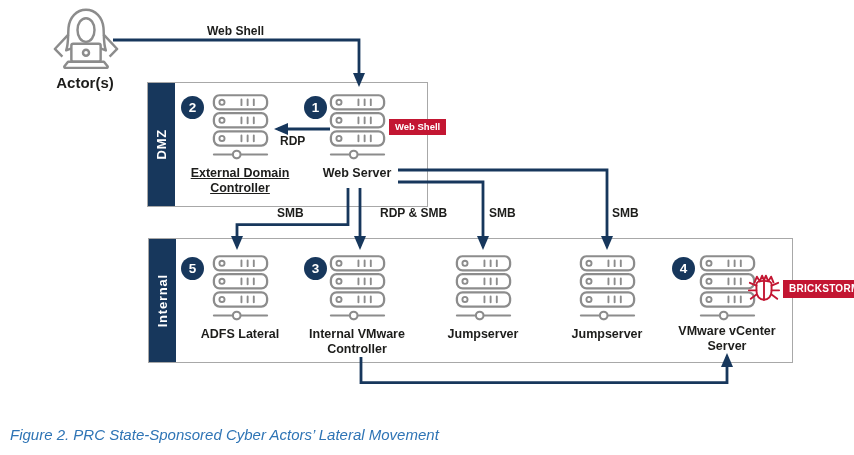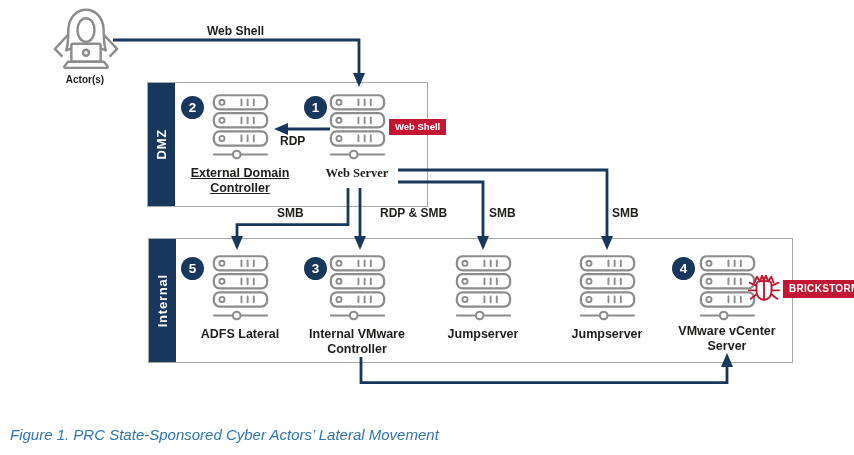--- a/index.html
+++ b/index.html
@@ -15,21 +15,21 @@
   .badge{position:absolute;width:23px;height:23px;border-radius:50%;background:#17375c;color:#fff;
          font-weight:bold;font-size:13.5px;display:flex;align-items:center;justify-content:center;z-index:3;}
   .node-label{position:absolute;width:150px;text-align:center;font-weight:bold;font-size:12.5px;line-height:1.18;
               color:#1d1d1b;white-space:pre-line;z-index:3;}
   .edge-label{position:absolute;font-weight:bold;font-size:12px;color:#1d1d1b;white-space:nowrap;z-index:5;}
   .tag{position:absolute;background:#c31632;color:#ffffff;font-weight:bold;z-index:6;line-height:1;}
   .tag.webshell{left:389px;top:119px;font-size:9.5px;padding:3px 6px;}
   .tag.brickstorm{left:783px;top:280px;font-size:10px;padding:4px 6px;letter-spacing:0.3px;}
   .wires{position:absolute;left:0;top:0;z-index:4;pointer-events:none;}
   .actor-icon{position:absolute;left:50px;top:6px;z-index:3;}
-  .actor-label{position:absolute;left:35px;top:74px;width:100px;text-align:center;font-weight:bold;font-size:10px;color:#1d1d1b;z-index:3;}
+  .actor-label{position:absolute;left:35px;top:74px;width:100px;text-align:center;font-weight:bold;font-size:15px;color:#1d1d1b;z-index:3;}
   .bug{position:absolute;left:747px;top:272px;z-index:6;}
   .caption{position:absolute;left:10px;top:426px;font-style:italic;font-size:15px;color:#2e74b5;z-index:3;}
 </style>
 </head>
 <body>
 
 <svg width="0" height="0" style="position:absolute" aria-hidden="true">
   <defs>
     <symbol id="sym-server" viewBox="0 0 60 69">
       <g fill="none" stroke="#8c8c8c" stroke-width="2.4">
@@ -115,21 +115,21 @@
 <svg class="stack" style="left:212px;top:94px;" width="57" height="66" viewBox="0 0 60 69">
     <use href="#sym-server" xlink:href="#sym-server"></use>
   </svg>
 <div class="node-label" style="left:165px;top:166px;text-decoration:underline;">External Domain
 Controller</div>
 
 <div class="badge" style="left:304px;top:96px;">1</div>
 <svg class="stack" style="left:329px;top:94px;" width="57" height="66" viewBox="0 0 60 69">
     <use href="#sym-server" xlink:href="#sym-server"></use>
   </svg>
-<div class="node-label" style="left:282px;top:166px;font-family:Liberation Serif, serif;">Web Server</div>
+<div class="node-label" style="left:282px;top:166px;">Web Server</div>
 <div class="tag webshell">Web Shell</div>
 
 <div class="badge" style="left:181px;top:257px;">5</div>
 <svg class="stack" style="left:212px;top:255px;" width="57" height="66" viewBox="0 0 60 69">
     <use href="#sym-server" xlink:href="#sym-server"></use>
   </svg>
 <div class="node-label" style="left:165px;top:327px;">ADFS Lateral</div>
 
 <div class="badge" style="left:304px;top:257px;">3</div>
 <svg class="stack" style="left:329px;top:255px;" width="57" height="66" viewBox="0 0 60 69">
@@ -152,13 +152,13 @@
 <svg class="stack" style="left:699px;top:255px;" width="57" height="66" viewBox="0 0 60 69">
     <use href="#sym-server" xlink:href="#sym-server"></use>
   </svg>
 <div class="node-label" style="left:652px;top:324px;">VMware vCenter
 Server</div>
 <svg class="bug" width="34" height="32" viewBox="0 0 36 32">
     <use href="#sym-bug" xlink:href="#sym-bug"></use>
   </svg>
 <div class="tag brickstorm">BRICKSTORM</div>
 
-<div class="caption">Figure 1. PRC State-Sponsored Cyber Actors’ Lateral Movement</div>
+<div class="caption">Figure 2. PRC State-Sponsored Cyber Actors’ Lateral Movement</div>
 
 </body></html>

